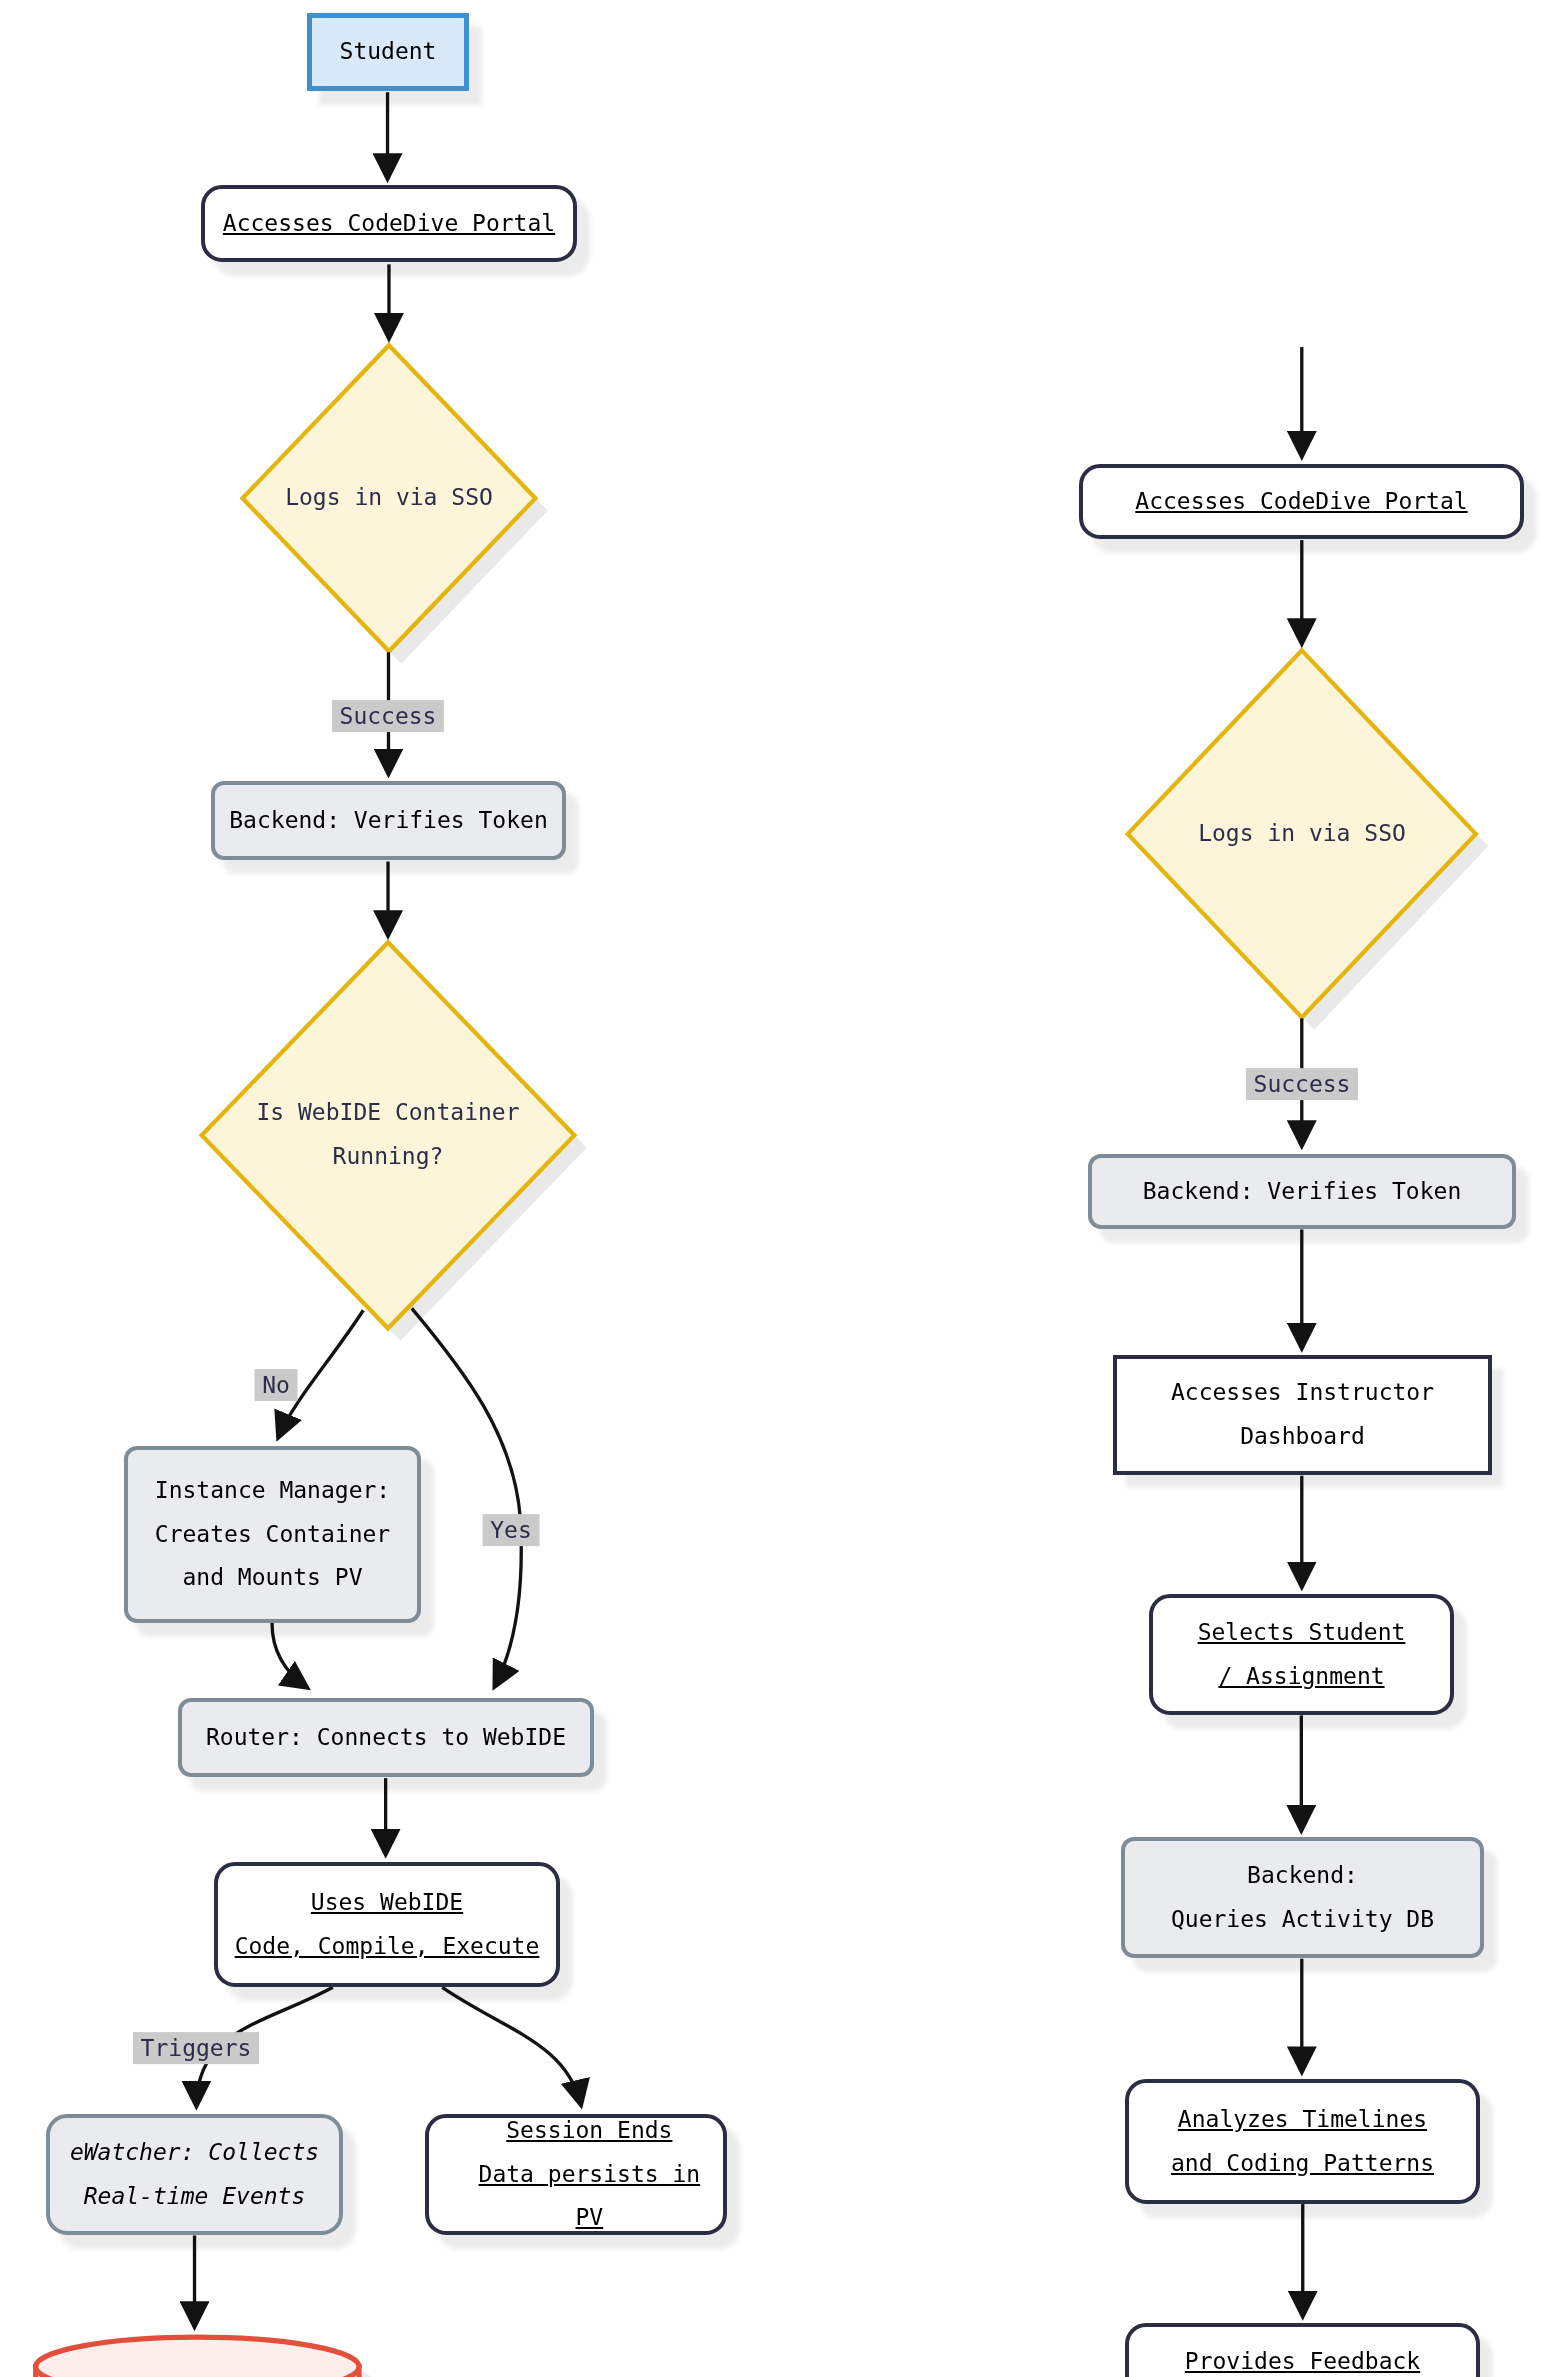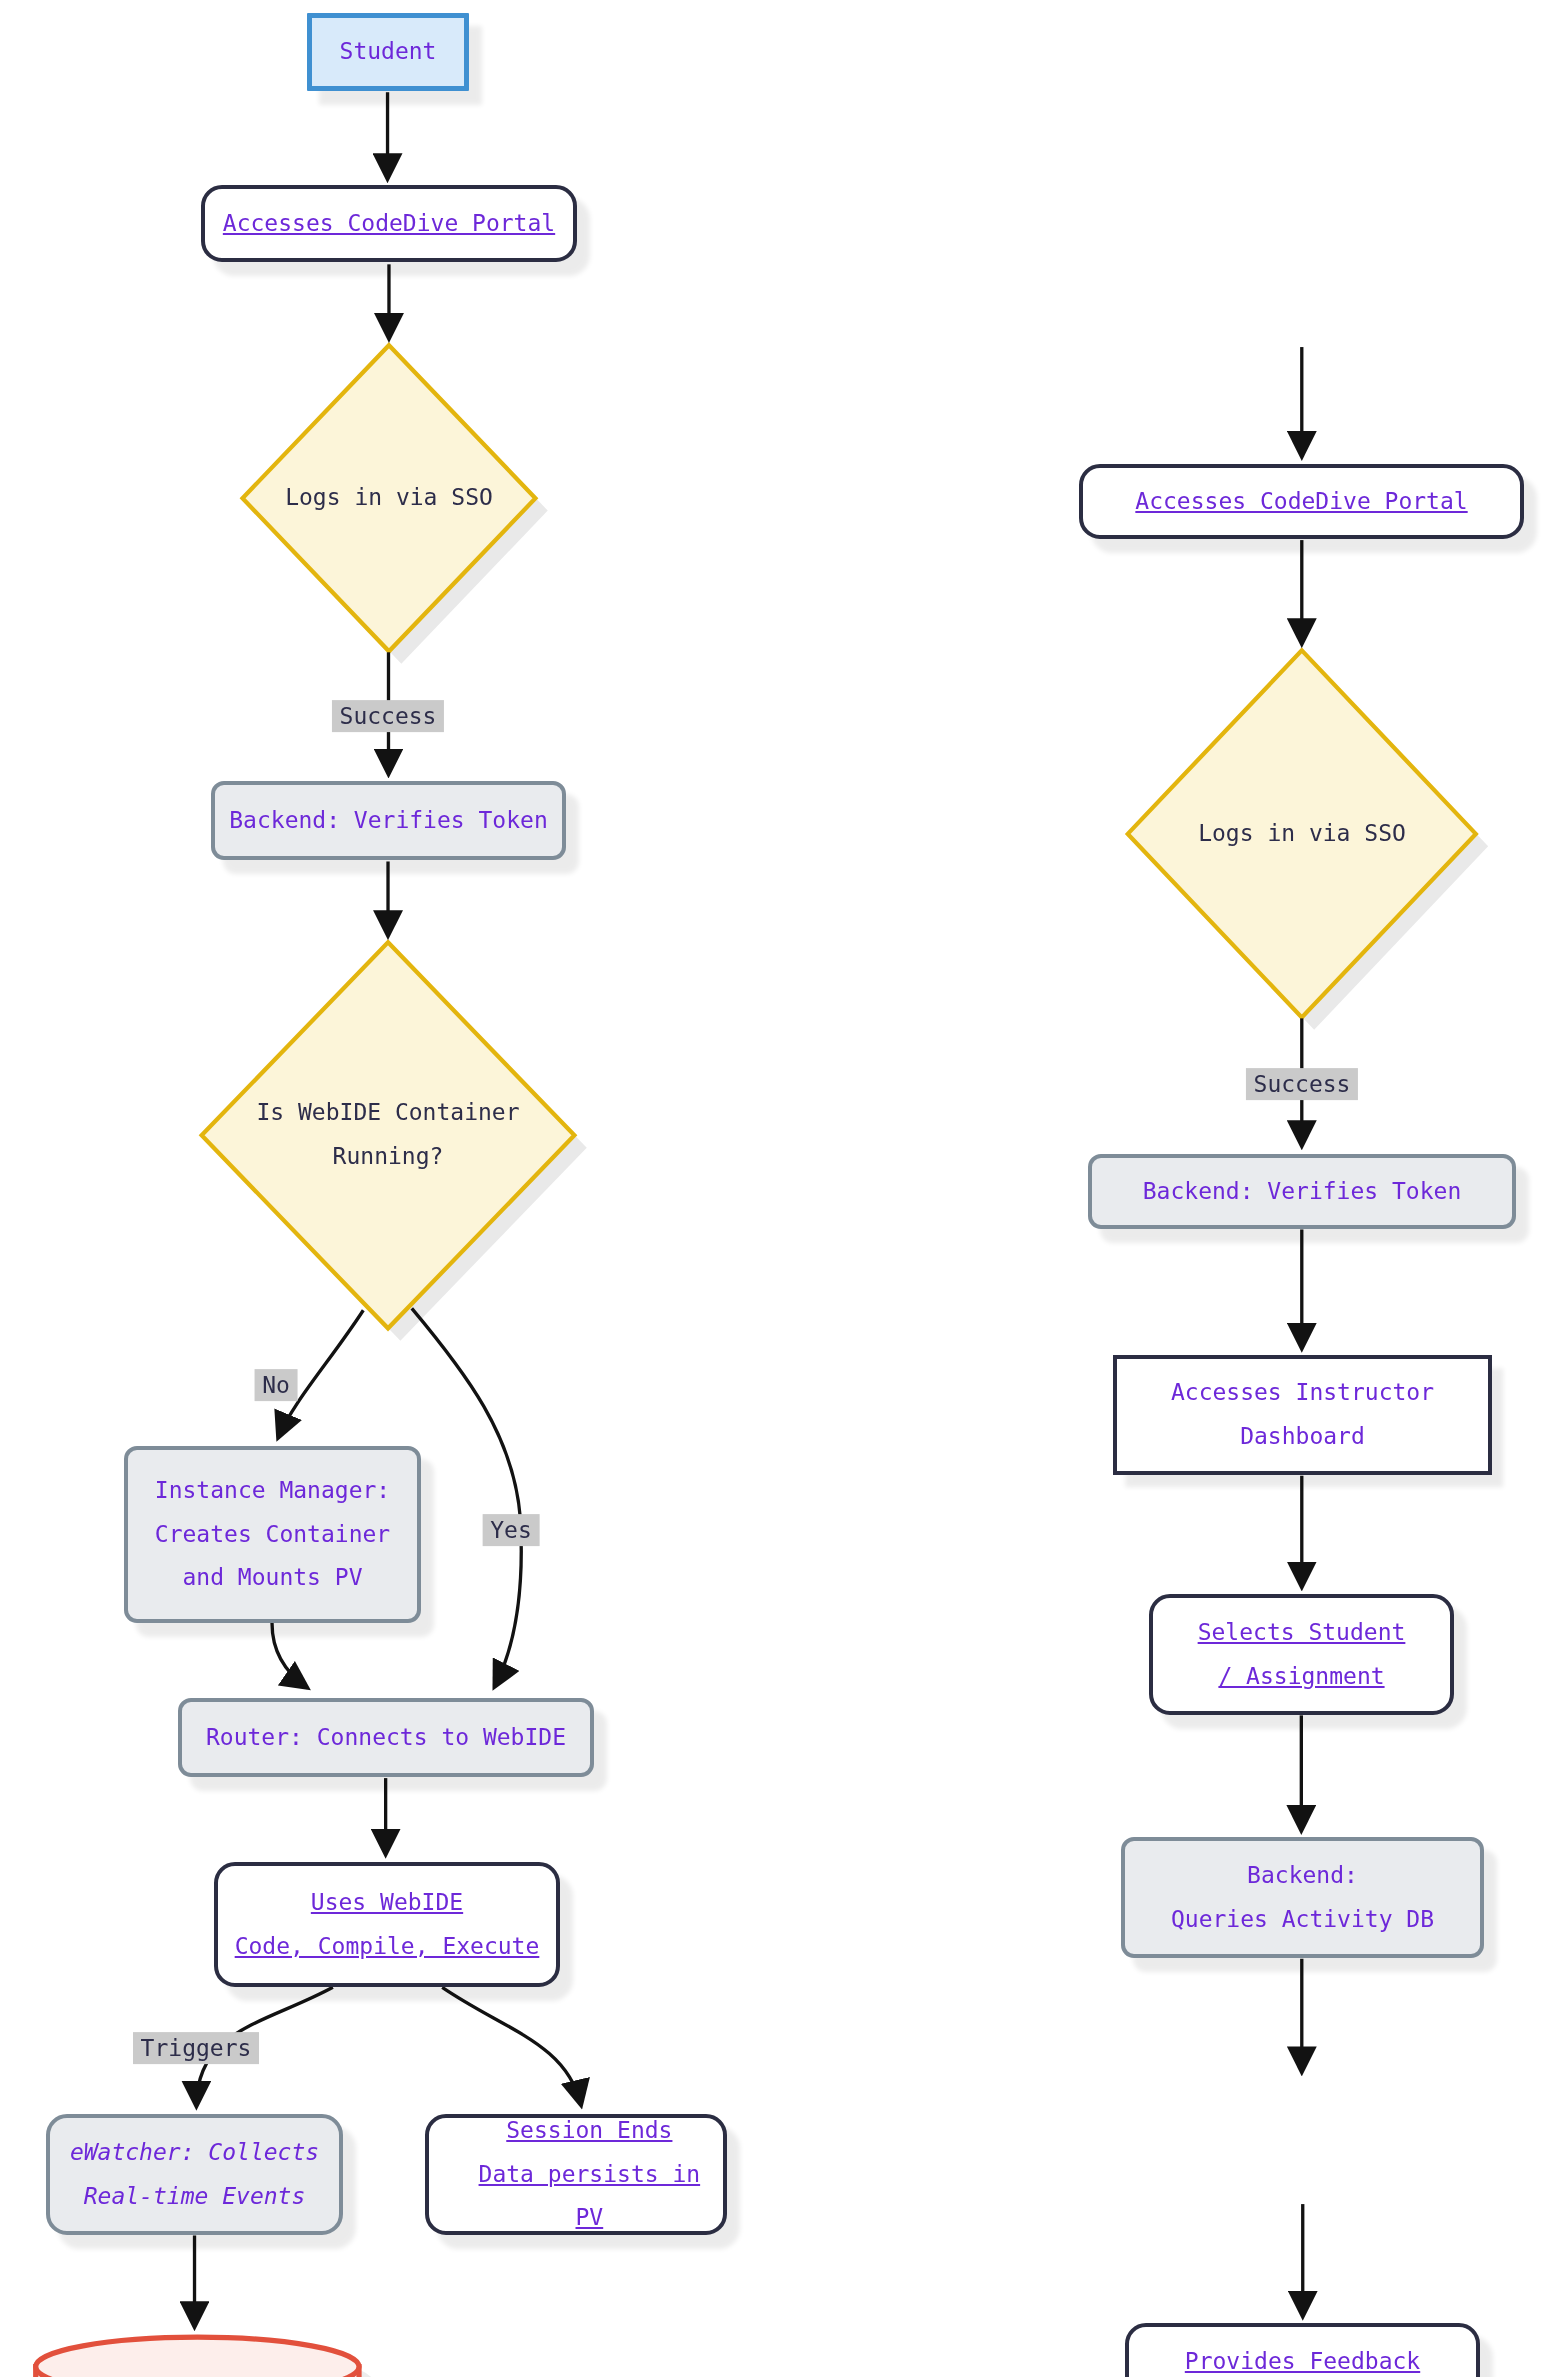--- a/index.html
+++ b/index.html
@@ -3,21 +3,21 @@
 <meta charset="utf-8">
 <style>
   html,body{margin:0;padding:0;background:#ffffff;}
   body{width:1541px;height:2583px;position:relative;overflow:hidden;}
   #canvas{position:absolute;inset:0;width:1541px;height:2583px;background:#ffffff;}
   #edges-svg{position:absolute;left:0;top:0;z-index:1;}
   .node{
     position:absolute;z-index:2;box-sizing:border-box;
     display:flex;align-items:center;justify-content:center;text-align:center;
     font-family:"DejaVu Sans Mono", monospace;font-size:23px;font-weight:500;
-    color:#6d28d9;line-height:1.9;white-space:pre-line;padding:3.8px 13.3px;
+    color:#000000;line-height:1.9;white-space:pre-line;padding:3.8px 13.3px;
   }
   .rounded{border:4.8px solid #2b2d42;border-radius:21px;background:#ffffff;
     box-shadow:12.4px 13.3px 4.8px rgba(0,0,0,0.08);text-decoration:underline;}
   .sharp-navy{border:4.8px solid #2b2d42;border-radius:0;background:#ffffff;
     box-shadow:12.4px 13.3px 4.8px rgba(0,0,0,0.08);}
   .gray{border:4.3px solid #7e8c98;border-radius:13px;background:#e9ebee;
     box-shadow:12.4px 13.3px 4.8px rgba(0,0,0,0.08);}
   .gray-rounded{border:4.3px solid #7e8c98;border-radius:21px;background:#e9ebee;
     box-shadow:12.4px 13.3px 4.8px rgba(0,0,0,0.08);}
   .start{border:5.2px solid #3f90d1;border-radius:1px;background:#d8eafa;
@@ -137,18 +137,20 @@
 
   <div class="node rounded" style="left:1149px;top:1594px;width:305px;height:121px;">Selects Student
 / Assignment</div>
 
   <div class="node sharp-navy" style="left:1113px;top:1355px;width:379px;height:120px;">Accesses Instructor
 Dashboard</div>
 
   <div class="node gray" style="left:1121px;top:1837px;width:363px;height:121px;">Backend:
 Queries Activity DB</div>
 
+  <div class="node rounded" style="left:1125px;top:2079px;width:355px;height:125px;">Analyzes Timelines
+and Coding Patterns</div>
 
   <div class="node rounded" style="left:1125px;top:2323px;width:355px;height:121px;">Provides Feedback
 / Assesses</div>
 
 </div>
 
 
 </body></html>

